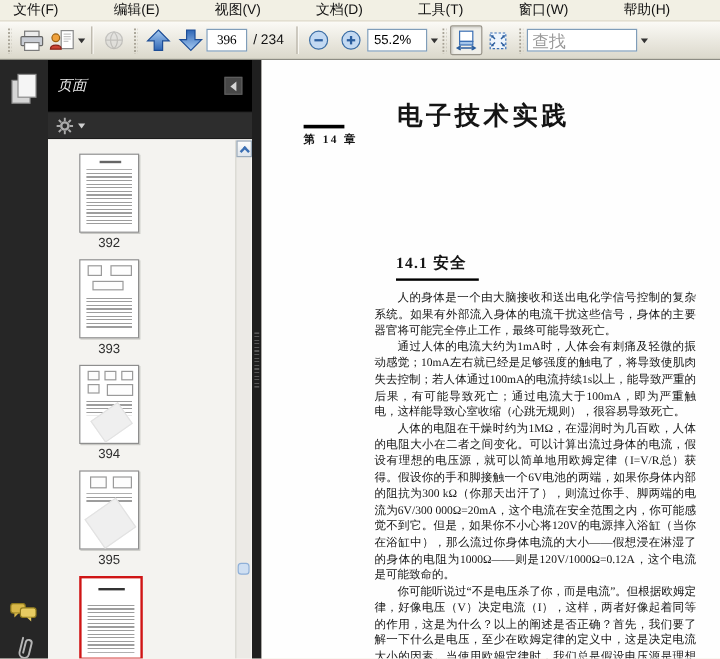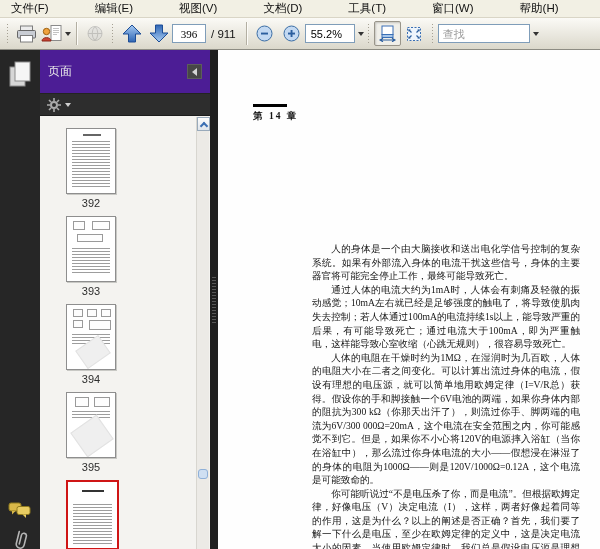--- a/index.html
+++ b/index.html
@@ -25,34 +25,34 @@
   .tbtn.pressed { background:#f0efe9; border:1px solid #99958а; border:1px solid #99958a;
                   box-shadow:inset 1px 1px 2px rgba(0,0,0,.18); }
   .caret { width:0; height:0; border-left:3px solid transparent; border-right:3px solid transparent;
            border-top:4px solid #333; margin-left:3px; }
   .num-input { width:34px; height:19px; border:1px solid #7f9db9; background:#fff;
                font-size:11px; text-align:center; font-family:Liberation Serif, serif; }
   .page-total { font-size:11.5px; color:#111; margin:0 6px 0 5px; white-space:nowrap; }
   .zoom-input { width:50px; height:19px; border:1px solid #7f9db9; background:#fff;
                 font-size:11px; padding-left:5px; font-family:"Liberation Sans",sans-serif; }
   .search-input { width:92px; height:19px; border:1px solid #7f9db9; background:#fff;
-                  font-size:11px; padding:0 4px; font-family:"Liberation Sans",sans-serif; }
+                  font-size:14px; padding:0 4px; font-family:"Liberation Sans",sans-serif; }
   .search-input::placeholder { color:#9a9a9a; }
 
   
   .workspace { display:flex; height:499px; }
 
   .strip { width:40px; background:#262626; position:relative; flex:none; }
   .strip-pages { position:absolute; top:10px; left:8px; }
   .strip-comments { position:absolute; top:452px; left:8px; }
   .strip-clip { position:absolute; top:480px; left:11px; }
 
   .panel { width:170px; flex:none; display:flex; flex-direction:column; background:#f4f3f0; }
-  .panel-header { height:44px; background:#4c1d95; border-bottom:1px solid #232323;
-                  display:flex; align-items:center; padding:0 8px; }
+  .panel-header { height:44px; background:#000000; border-bottom:1px solid #232323;
+                  display:flex; align-items:center; padding:0 8px;font-style:italic; }
   .panel-title { color:#e9e9e9; font-size:12px; flex:1; }
   .collapse-btn { width:15px; height:15px; background:#474747; border:1px solid #5d5d5d;
                   display:flex; align-items:center; justify-content:center; }
   .tri-left { width:0; height:0; border-top:4px solid transparent; border-bottom:4px solid transparent;
               border-right:5px solid #d6d6d6; }
   .panel-tools { height:22px; background:#2d2d2d; border-bottom:1px solid #1c1c1c;
                  display:flex; align-items:center; padding:0 7px; }
   .caret-light { width:0; height:0; border-left:3px solid transparent; border-right:3px solid transparent;
                  border-top:4px solid #cfcfcf; margin-left:4px; }
 
@@ -155,21 +155,21 @@
       </svg>
     </div>
 
     <div class="tbtn">
       <svg width="22" height="19" viewBox="0 0 22 19">
         <path d="M11 1 L20 10 H14.5 V18 H7.5 V10 H2 Z" fill="url(#agu)" stroke="#1d4d96" transform="rotate(180 11 9.5)"></path>
       </svg>
     </div>
 
     <input class="num-input" value="396" style="">
-    <span class="page-total">/ 911</span>
+    <span class="page-total">/ 234</span>
 
     <div class="sep"></div>
 
     <div class="tbtn">
       <svg width="17" height="17" viewBox="0 0 17 17">
         <circle cx="8.5" cy="8.5" r="7.5" fill="#c3d9f2" stroke="#3c6ea5"></circle>
         <rect x="5" y="7.6" width="7" height="1.9" fill="#2b5e9e"></rect>
       </svg>
     </div>
     <div class="tbtn">
@@ -309,21 +309,23 @@
     <div class="splitter">
       <div class="splitter-grip"></div>
     </div>
 
     <div class="docarea">
       <div class="chapter-block">
         <div class="chapter-rule"></div>
         <div class="chapter-label">第 14 章</div>
       </div>
 
-
+      <div class="doc-title">电子技术实践</div>
+
+      <div class="section-heading">14.1  安全</div>
 
       <div class="body-col">
         <p>人的身体是一个由大脑接收和送出电化学信号控制的复杂系统。如果有外部流入身体的电流干扰这些信号，身体的主要器官将可能完全停止工作，最终可能导致死亡。</p>
         <p>通过人体的电流大约为1mA时，人体会有刺痛及轻微的振动感觉；10mA左右就已经是足够强度的触电了，将导致使肌肉失去控制；若人体通过100mA的电流持续1s以上，能导致严重的后果，有可能导致死亡；通过电流大于100mA，即为严重触电，这样能导致心室收缩（心跳无规则），很容易导致死亡。</p>
         <p>人体的电阻在干燥时约为1MΩ，在湿润时为几百欧，人体的电阻大小在二者之间变化。可以计算出流过身体的电流，假设有理想的电压源，就可以简单地用欧姆定律（I=V/R总）获得。假设你的手和脚接触一个6V电池的两端，如果你身体内部的阻抗为300 kΩ（你那天出汗了），则流过你手、脚两端的电流为6V/300 000Ω=20mA，这个电流在安全范围之内，你可能感觉不到它。但是，如果你不小心将120V的电源摔入浴缸（当你在浴缸中），那么流过你身体电流的大小——假想浸在淋湿了的身体的电阻为1000Ω——则是120V/1000Ω=0.12A，这个电流是可能致命的。</p>
         <p>你可能听说过“不是电压杀了你，而是电流”。但根据欧姆定律，好像电压（V）决定电流（I），这样，两者好像起着同等的作用，这是为什么？以上的阐述是否正确？首先，我们要了解一下什么是电压，至少在欧姆定律的定义中，这是决定电流大小的因素。当使用欧姆定律时，我们总是假设电压源是理想的。正如你在理论中学到的，一个理想的电压源是一个维持固定电压的器件，无论所带负载为多少。一个理想的电压源可以维持它的电压不变，无论接在它两端的电阻是多少，</p>
       </div>
     </div>
 
   </div>

